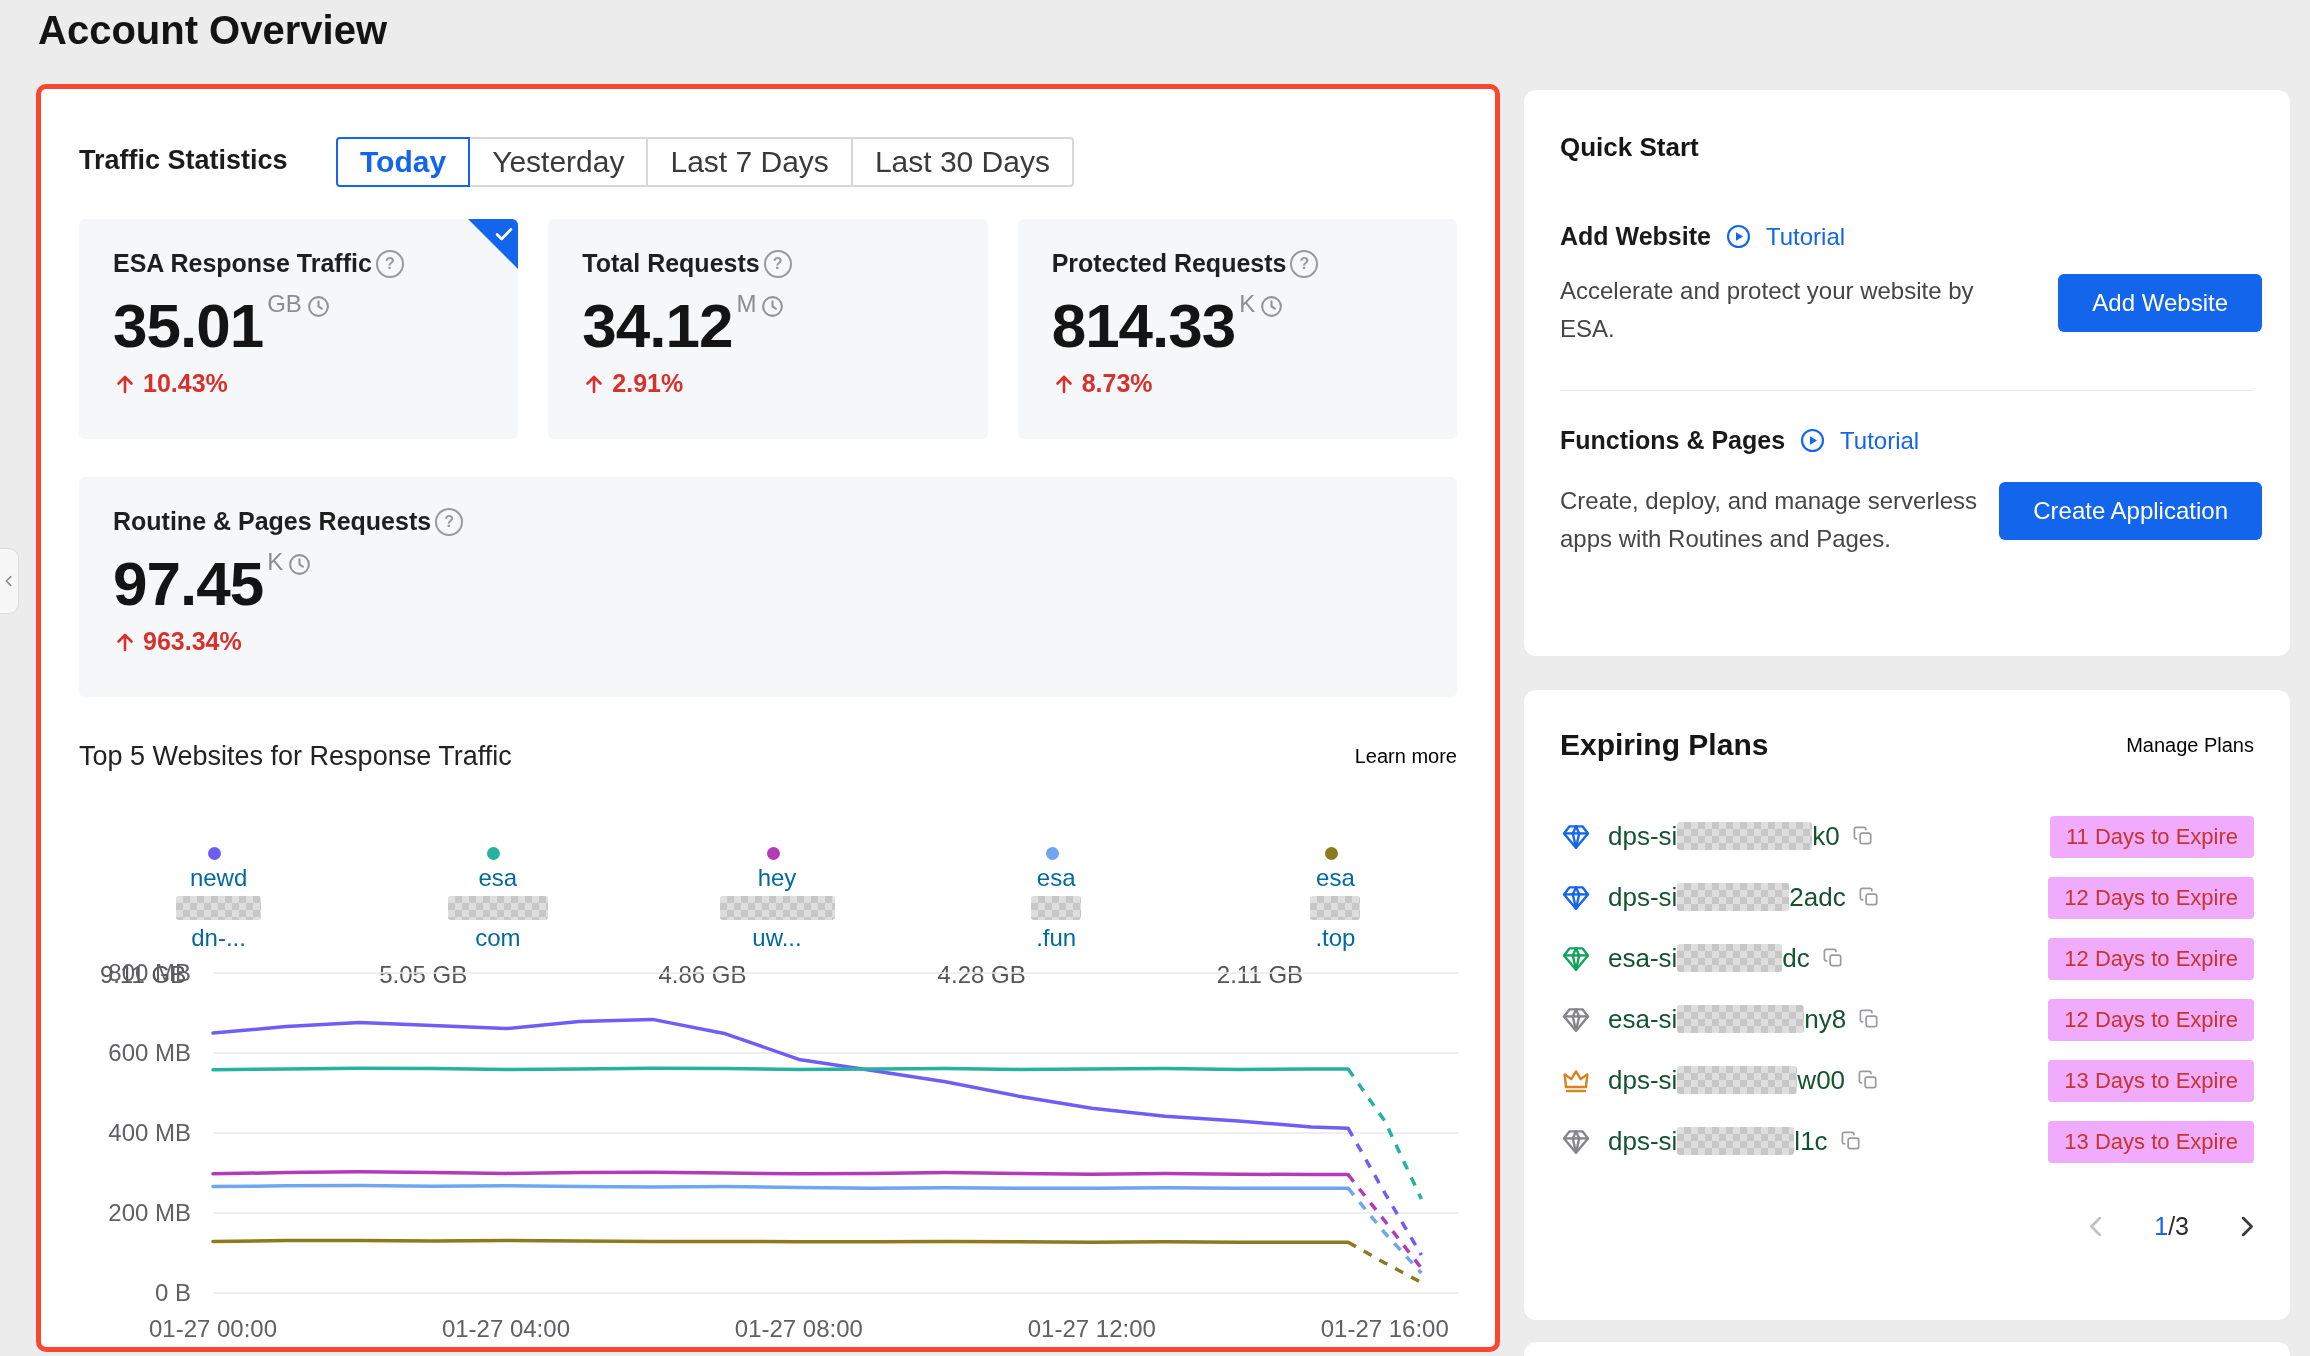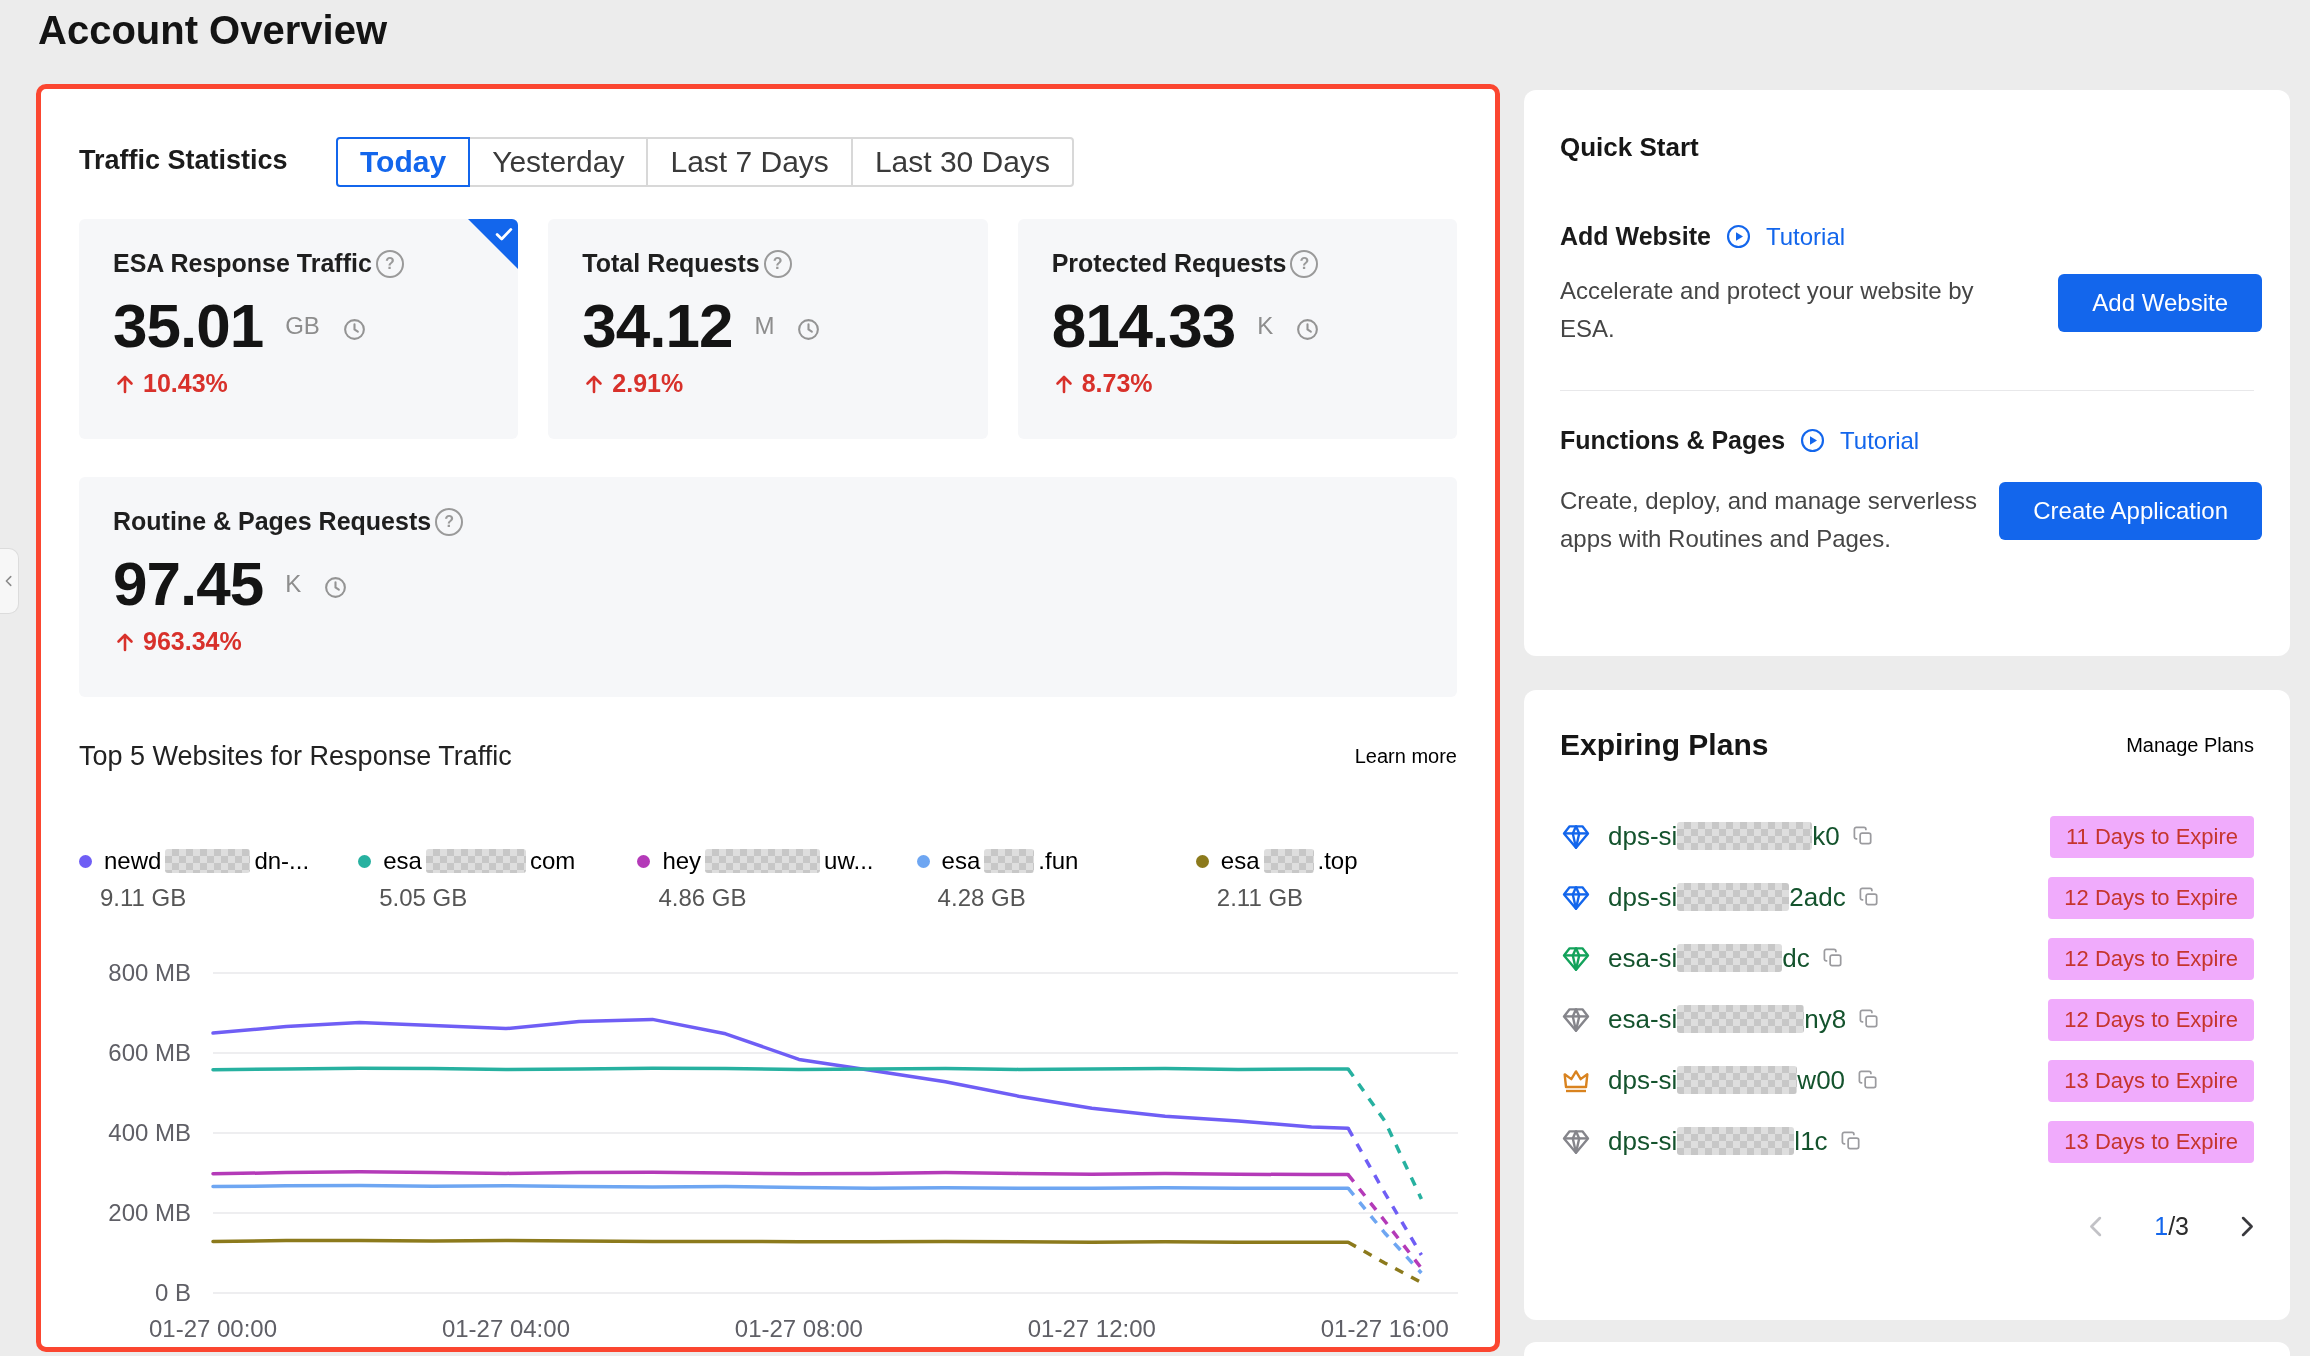--- a/index.html
+++ b/index.html
@@ -37,36 +37,36 @@
     background:#f6f7f9;border-radius:6px;padding:30px 34px;overflow:hidden;
   }
   .stat-card.wide{position:absolute;left:38px;right:38px;top:388px;flex:none;}
   .sc-title{display:flex;align-items:center;gap:4px;font-size:25px;font-weight:700;color:#1f1f1f;}
   .help{
     width:24px;height:24px;border:2px solid #9a9a9a;border-radius:50%;
     color:#9a9a9a;font-size:16px;font-weight:700;
     display:inline-flex;align-items:center;justify-content:center;flex:none;cursor:pointer;
   }
   .help::after{content:"?";}
-  .sc-value{margin-top:12px;display:flex;align-items:center;gap:22px;}
+  .sc-value{margin-top:12px;display:flex;align-items:flex-start;gap:4px;}
   .sc-value .num{font-size:62px;font-weight:700;color:#141414;letter-spacing:-1px;}
   .sc-value .unit{font-size:24px;color:#8d8d8d;font-weight:500;}
   .clock{width:25px;height:25px;position:relative;top:4px;flex:none;}
   .sc-delta{margin-top:8px;display:flex;align-items:center;gap:6px;color:#d8312b;font-size:25px;font-weight:600;}
   .arrow-up{width:24px;height:26px;}
   .corner-badge{position:absolute;top:0;right:0;width:0;height:0;border-top:50px solid #1366ec;border-left:50px solid transparent;}
   .corner-badge svg{position:absolute;top:-46px;right:3px;width:22px;height:22px;}
 
   .top5-header{position:absolute;left:38px;right:38px;top:652px;display:flex;justify-content:space-between;align-items:center;}
   .top5-header h3{margin:0;font-size:27px;font-weight:500;color:#222;}
   .link{color:#000000;font-size:20px;}
 
   .legend{position:absolute;left:38px;right:20px;top:758px;display:flex;}
   .legend-item{flex:1;min-width:0;}
-  .legend-name{display:flex;align-items:center;gap:4px;font-size:24px;color:#000000;white-space:nowrap;}
+  .legend-name{display:flex;align-items:center;gap:4px;font-size:24px;color:#0369a1;white-space:nowrap;flex-direction:column;}
   .legend-dot{width:13px;height:13px;border-radius:50%;background:#999;margin-right:8px;flex:none;}
   .legend-value{font-size:24px;color:#555;margin-top:9px;margin-left:21px;}
 
   .blur{
     display:inline-block;border-radius:3px;background-color:#d2d2d2;
     background-image:repeating-conic-gradient(#c7c7c7 0% 25%, #dedede 0% 50%);
     background-size:14px 14px;
   }
   .blur-leg{height:24px;align-self:center;}
   .blur-plan{height:28px;vertical-align:-5px;}

